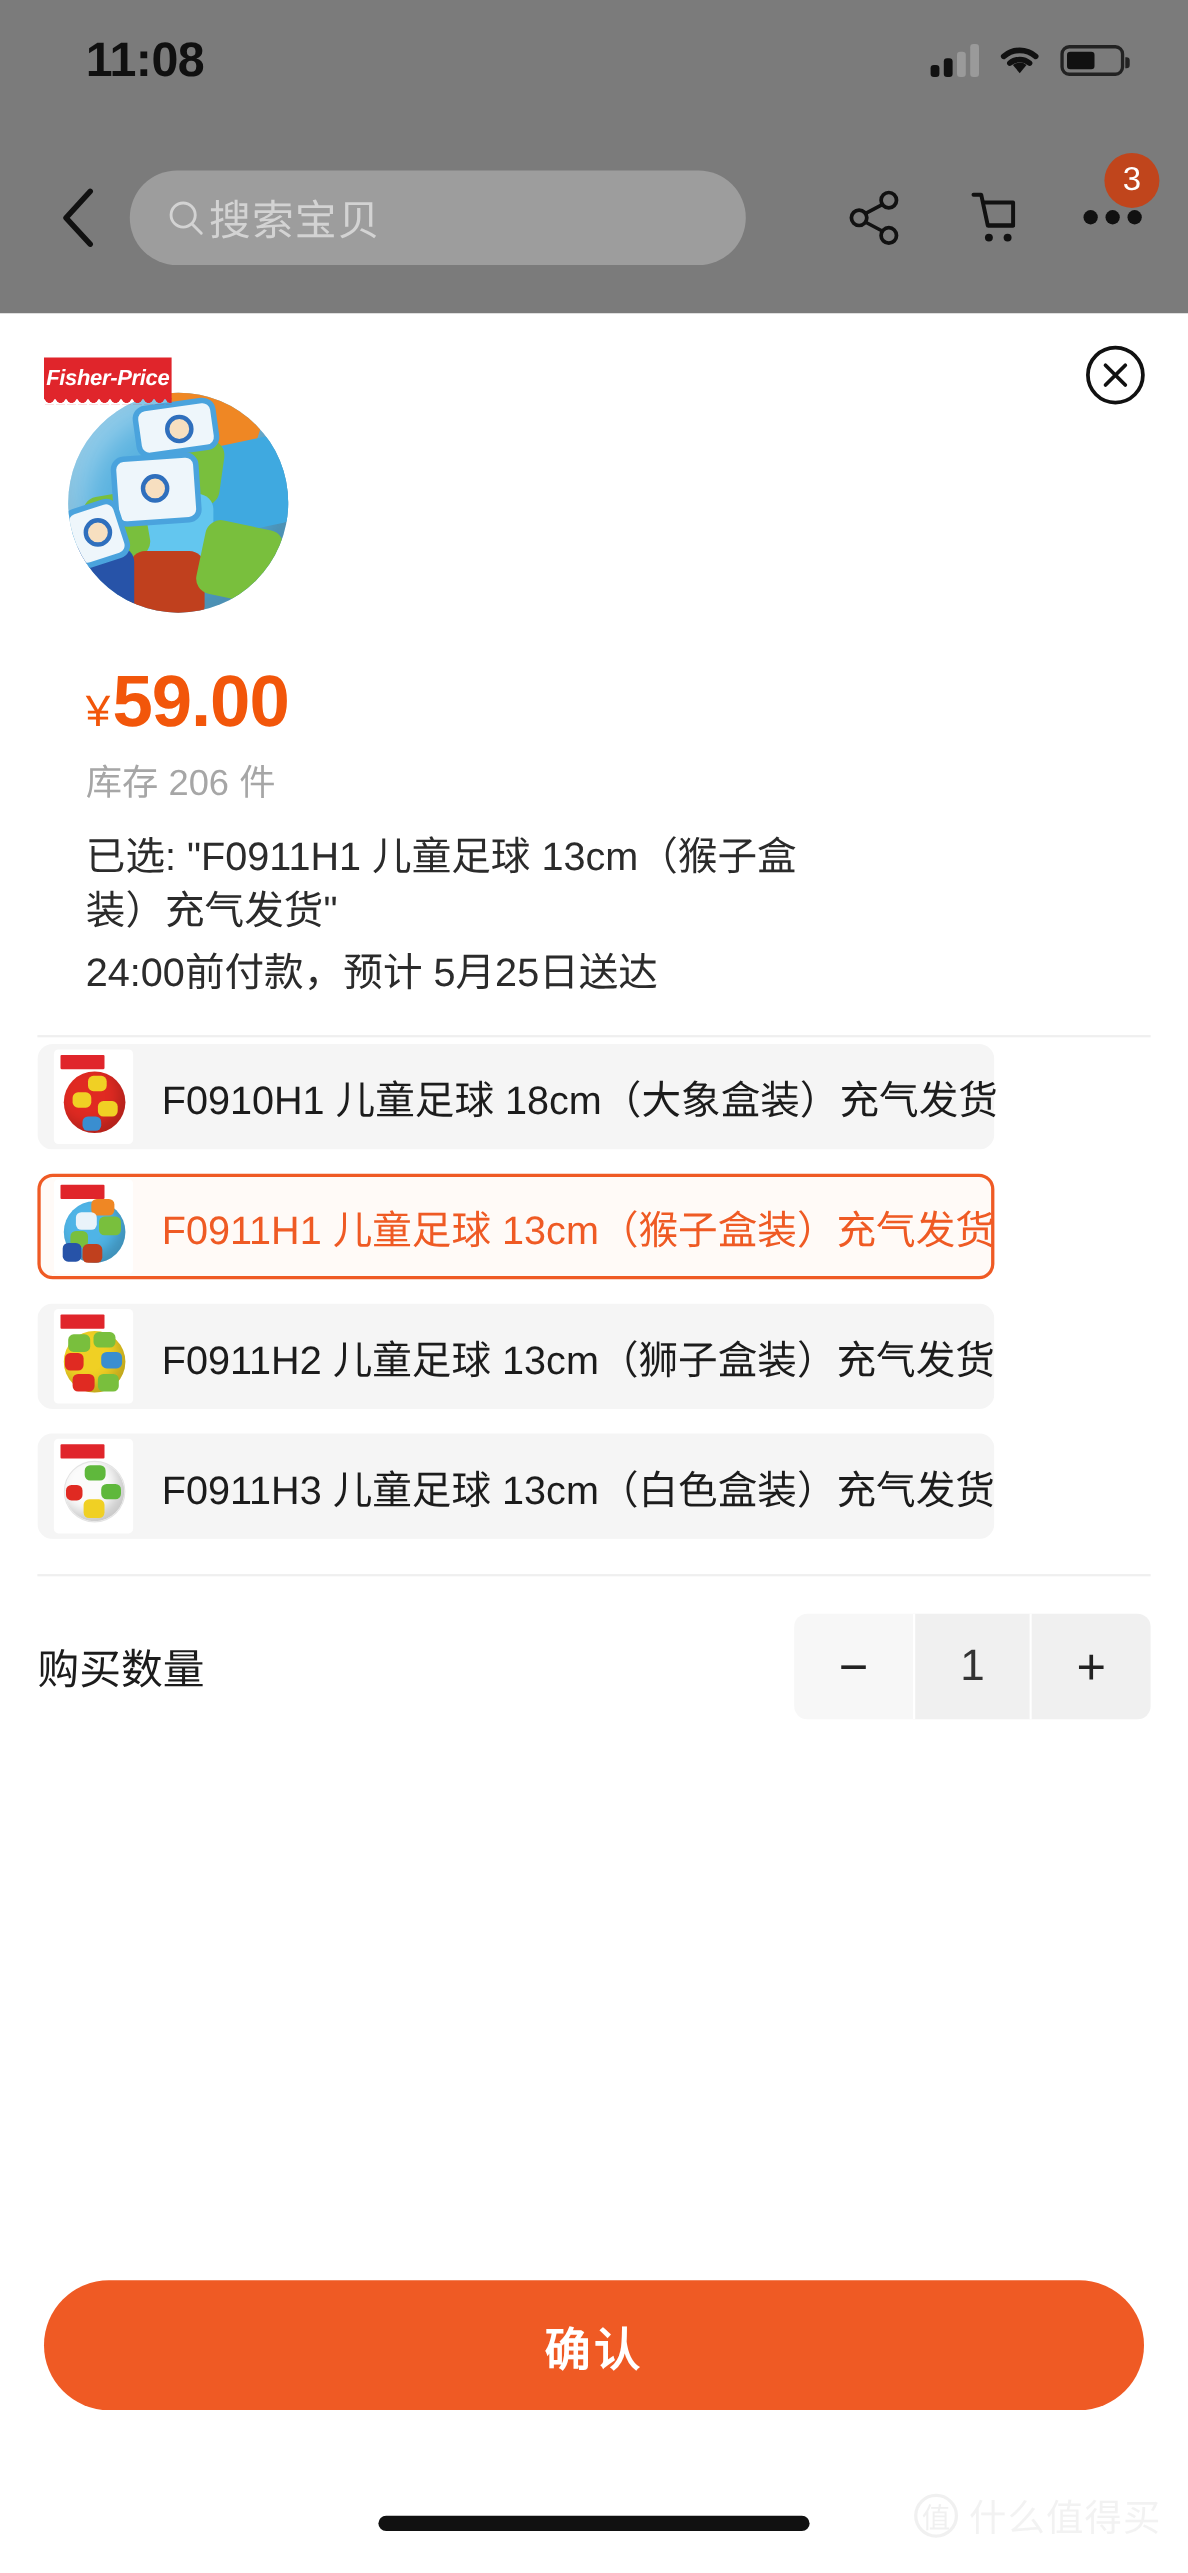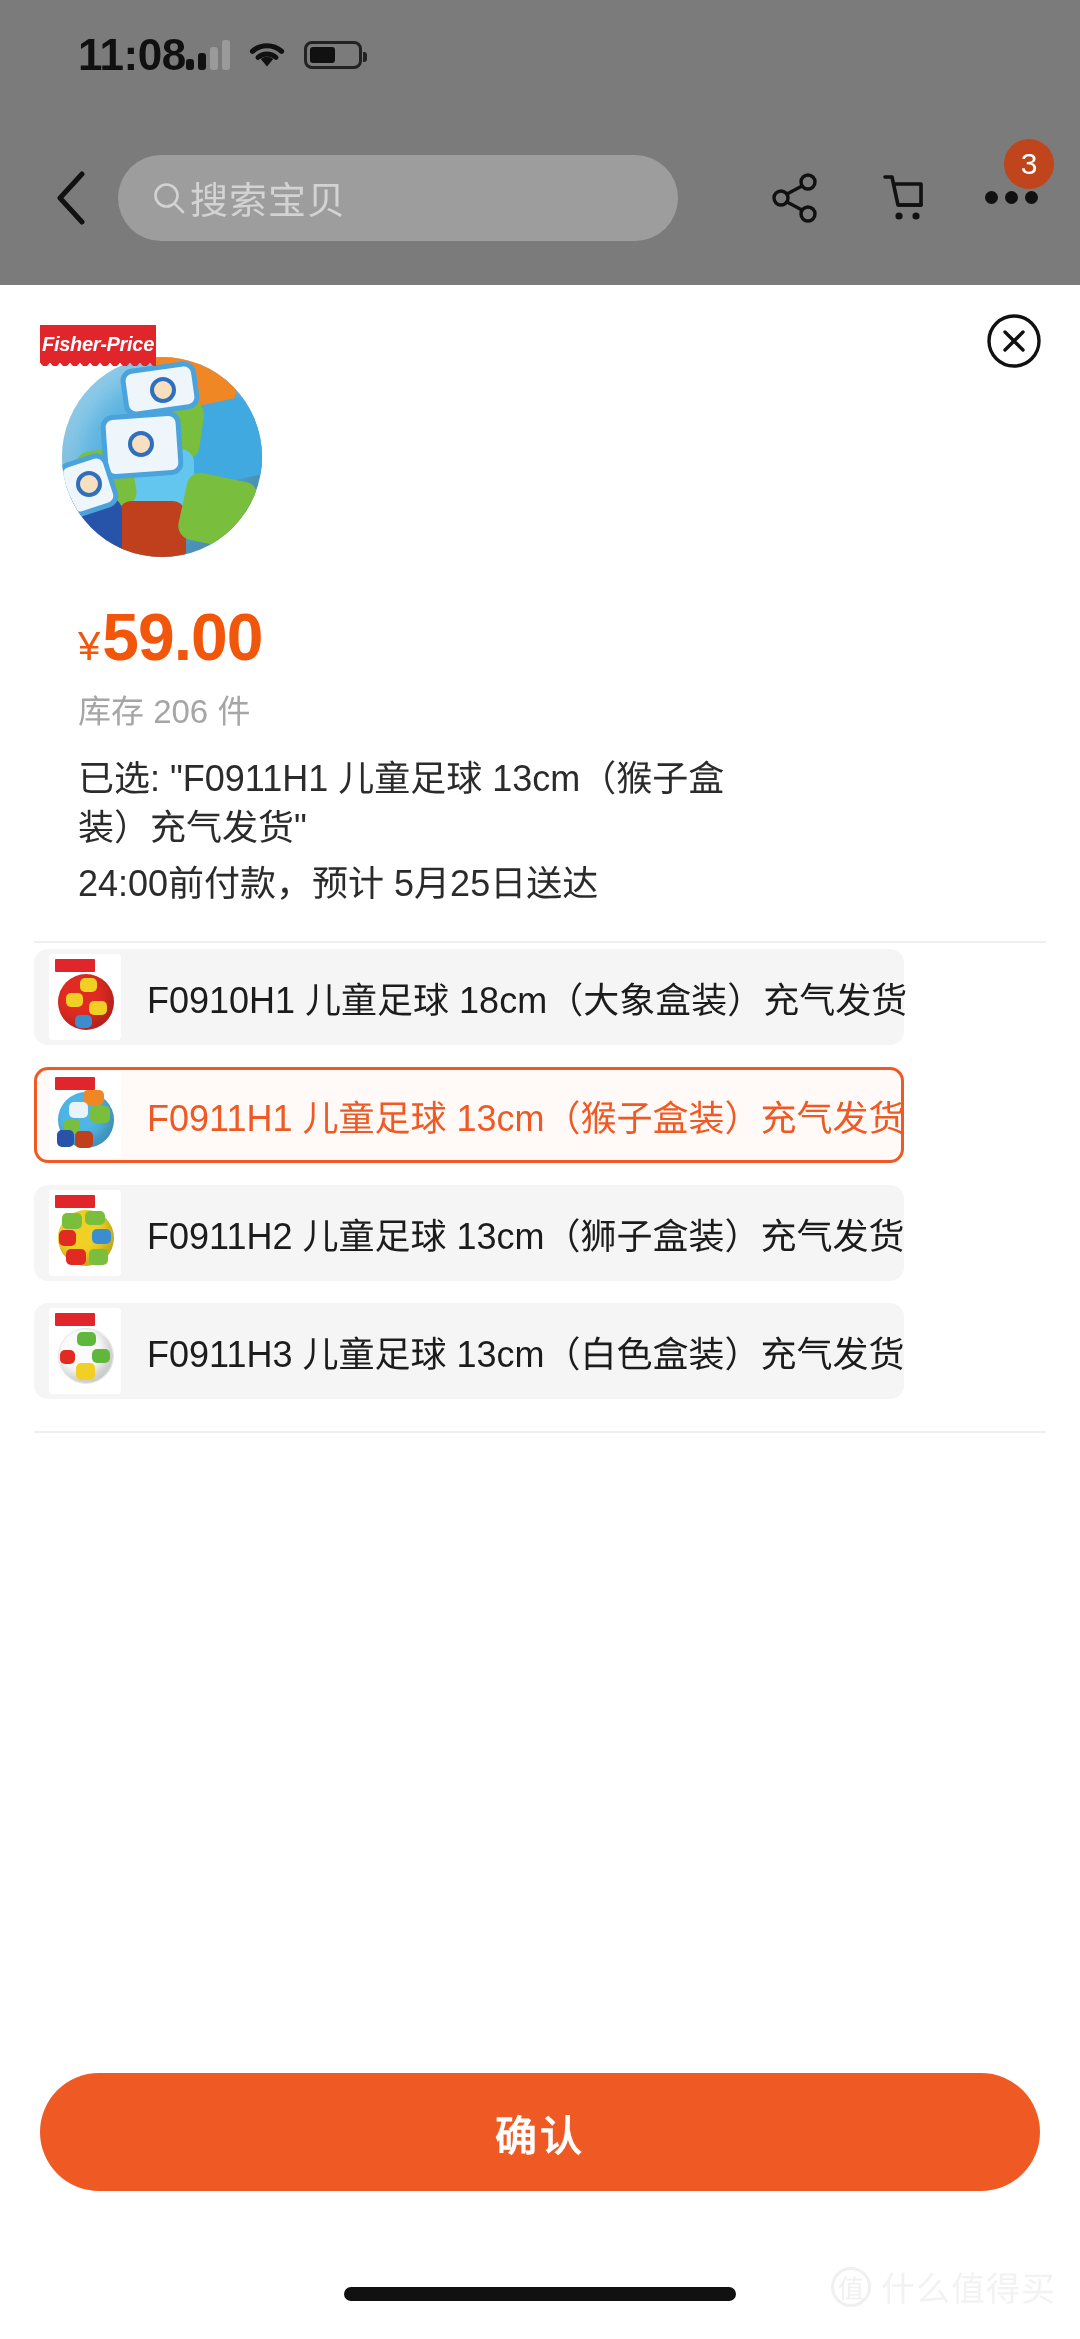--- a/index.html
+++ b/index.html
@@ -31,20 +31,21 @@
   }
 
   
   .status-bar {
     position: absolute;
     left: 0; top: 0;
     width: 1080px;
     height: 110px;
     display: flex;
     align-items: center;
+    justify-content: space-between;
     padding: 0 58px 0 78px;
   }
   .status-time {
     font-size: 44px;
     font-weight: 700;
     color: #101010;
     letter-spacing: -0.5px;
   }
   .status-icons {
     display: flex;
@@ -638,20 +639,28 @@
               <i class="sp s3"></i>
               <i class="sp s4"></i>
           </div>
         </div>
         <div class="opt-label">F0911H3 儿童足球 13cm（白色盒装）充气发货</div>
       </div>
     </div>
 
     <div class="divider"></div>
 
+    <div class="qty-section">
+      <div class="qty-label">购买数量</div>
+      <div class="stepper">
+        <div class="step-btn minus">−</div>
+        <div class="step-value">1</div>
+        <div class="step-btn plus">+</div>
+      </div>
+    </div>
 
     <div class="confirm-wrap">
       <button class="confirm-btn">确认</button>
     </div>
 
     <div class="home-indicator"></div>
 
     <div class="watermark">
       <div class="wm-circle">值</div>
       <div class="wm-text">什么值得买</div>

